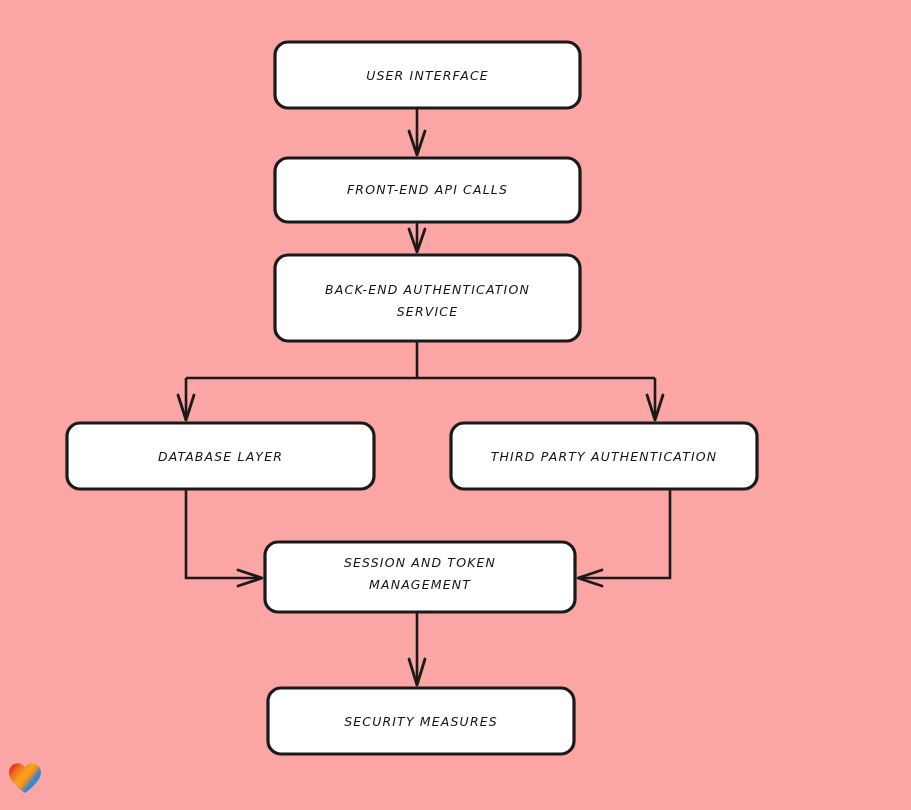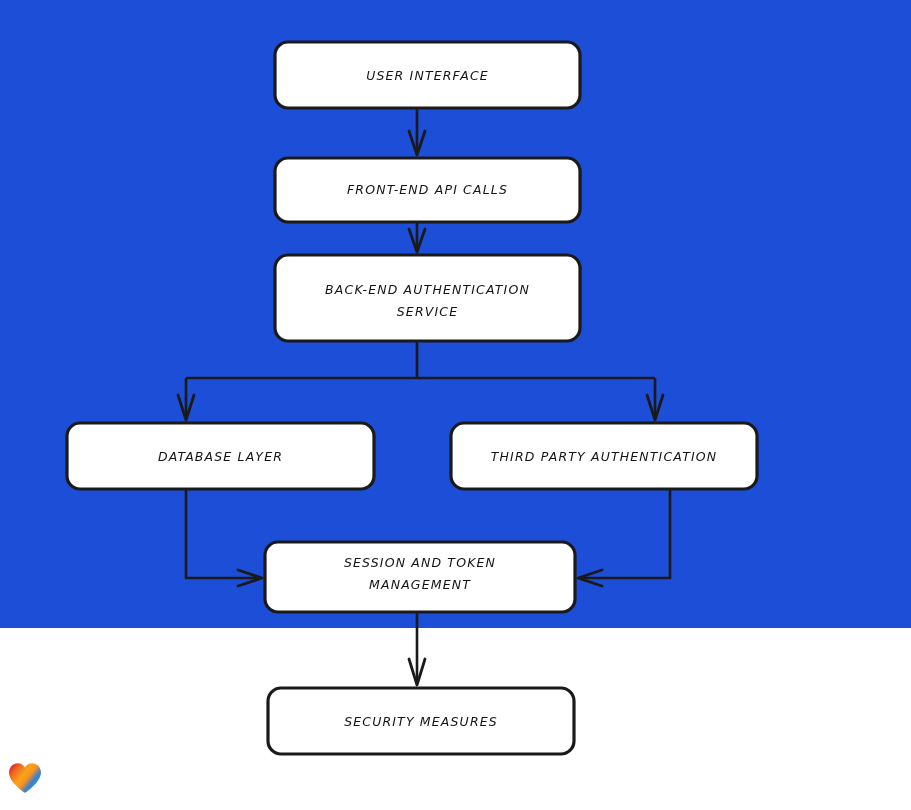--- a/index.html
+++ b/index.html
@@ -10,22 +10,22 @@
   }
   body {
     width: 911px;
     height: 810px;
     overflow: hidden;
     font-family: "DejaVu Sans", sans-serif;
   }
   #canvas {
     position: relative;
     width: 911px;
-    height: 628px;
-    background: #1d4ed8;
+    height: 810px;
+    background: #fca5a5;
   }
   svg#flow {
     position: absolute;
     top: 0;
     left: 0;
     width: 911px;
     height: 810px;
     display: block;
   }
   .node-box {

